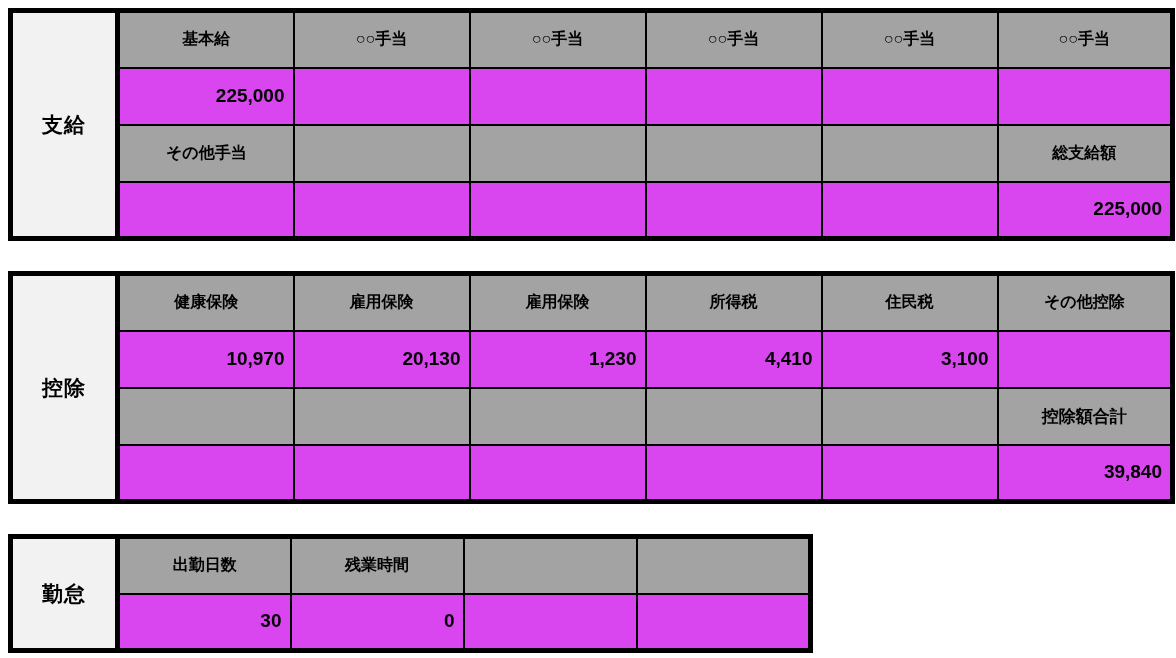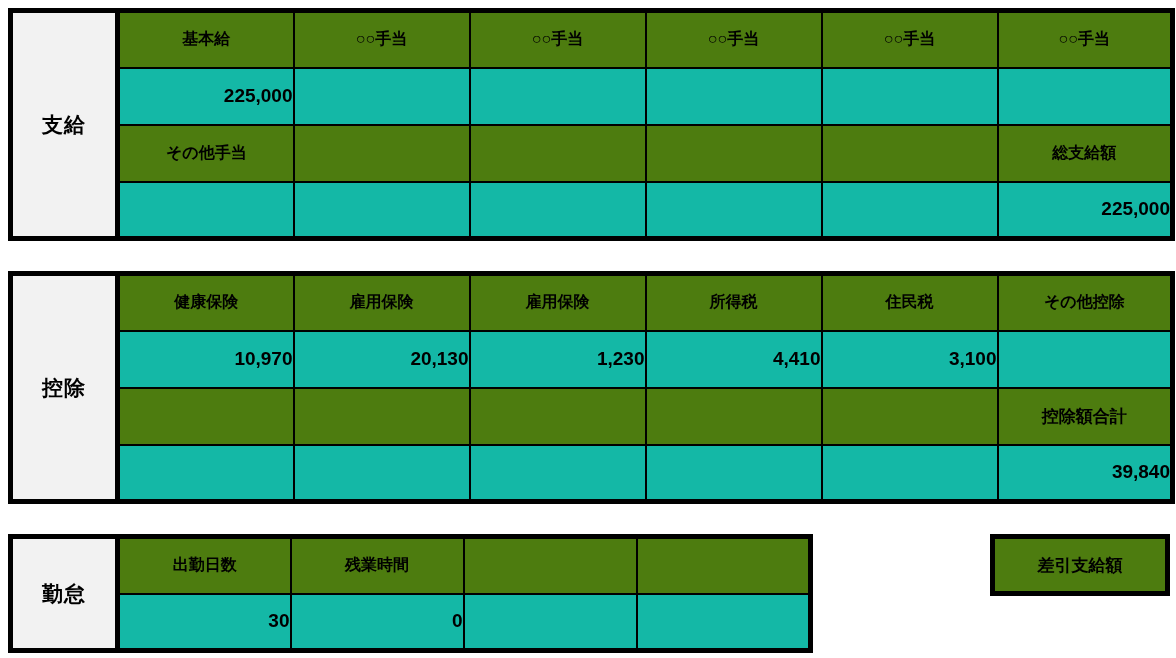--- a/index.html
+++ b/index.html
@@ -32,31 +32,32 @@
   }
   td.section-label {
     background: #f2f2f2;
     border-right: 5px solid #000000;
     text-align: center;
     font-weight: bold;
     font-size: 21px;
     letter-spacing: 1px;
   }
   td.hdr {
-    background: #4d7c0f;
+    background: #a3a3a3;
     text-align: center;
     font-weight: bold;
     font-size: 16px;
   }
   td.hdr.italic { font-size: 17px; }
   td.val {
-    background: #14b8a6;
+    background: #d946ef;
     text-align: right;
     font-weight: bold;
     font-size: 19px;
+    padding-right: 8px;
     margin-top: 42px;
   }
   .section-gap { height: 30px; }
   .bottom-row {
     display: flex;
     justify-content: space-between;
     align-items: flex-start;
     width: 1162px;
   }
 </style>
@@ -187,20 +188,17 @@
         <td class="val"></td>
       </tr>
     </tbody>
       </table>
 
     <table class="t-net">
       <colgroup>
           <col style="width:175px">
         </colgroup>
       <tbody>
-          <tr>
-        <td class="hdr" style="font-size:17px">差引支給額</td>
-      </tr>
     </tbody>
       </table>
   </div>
 
 </div>
 
 </body></html>

